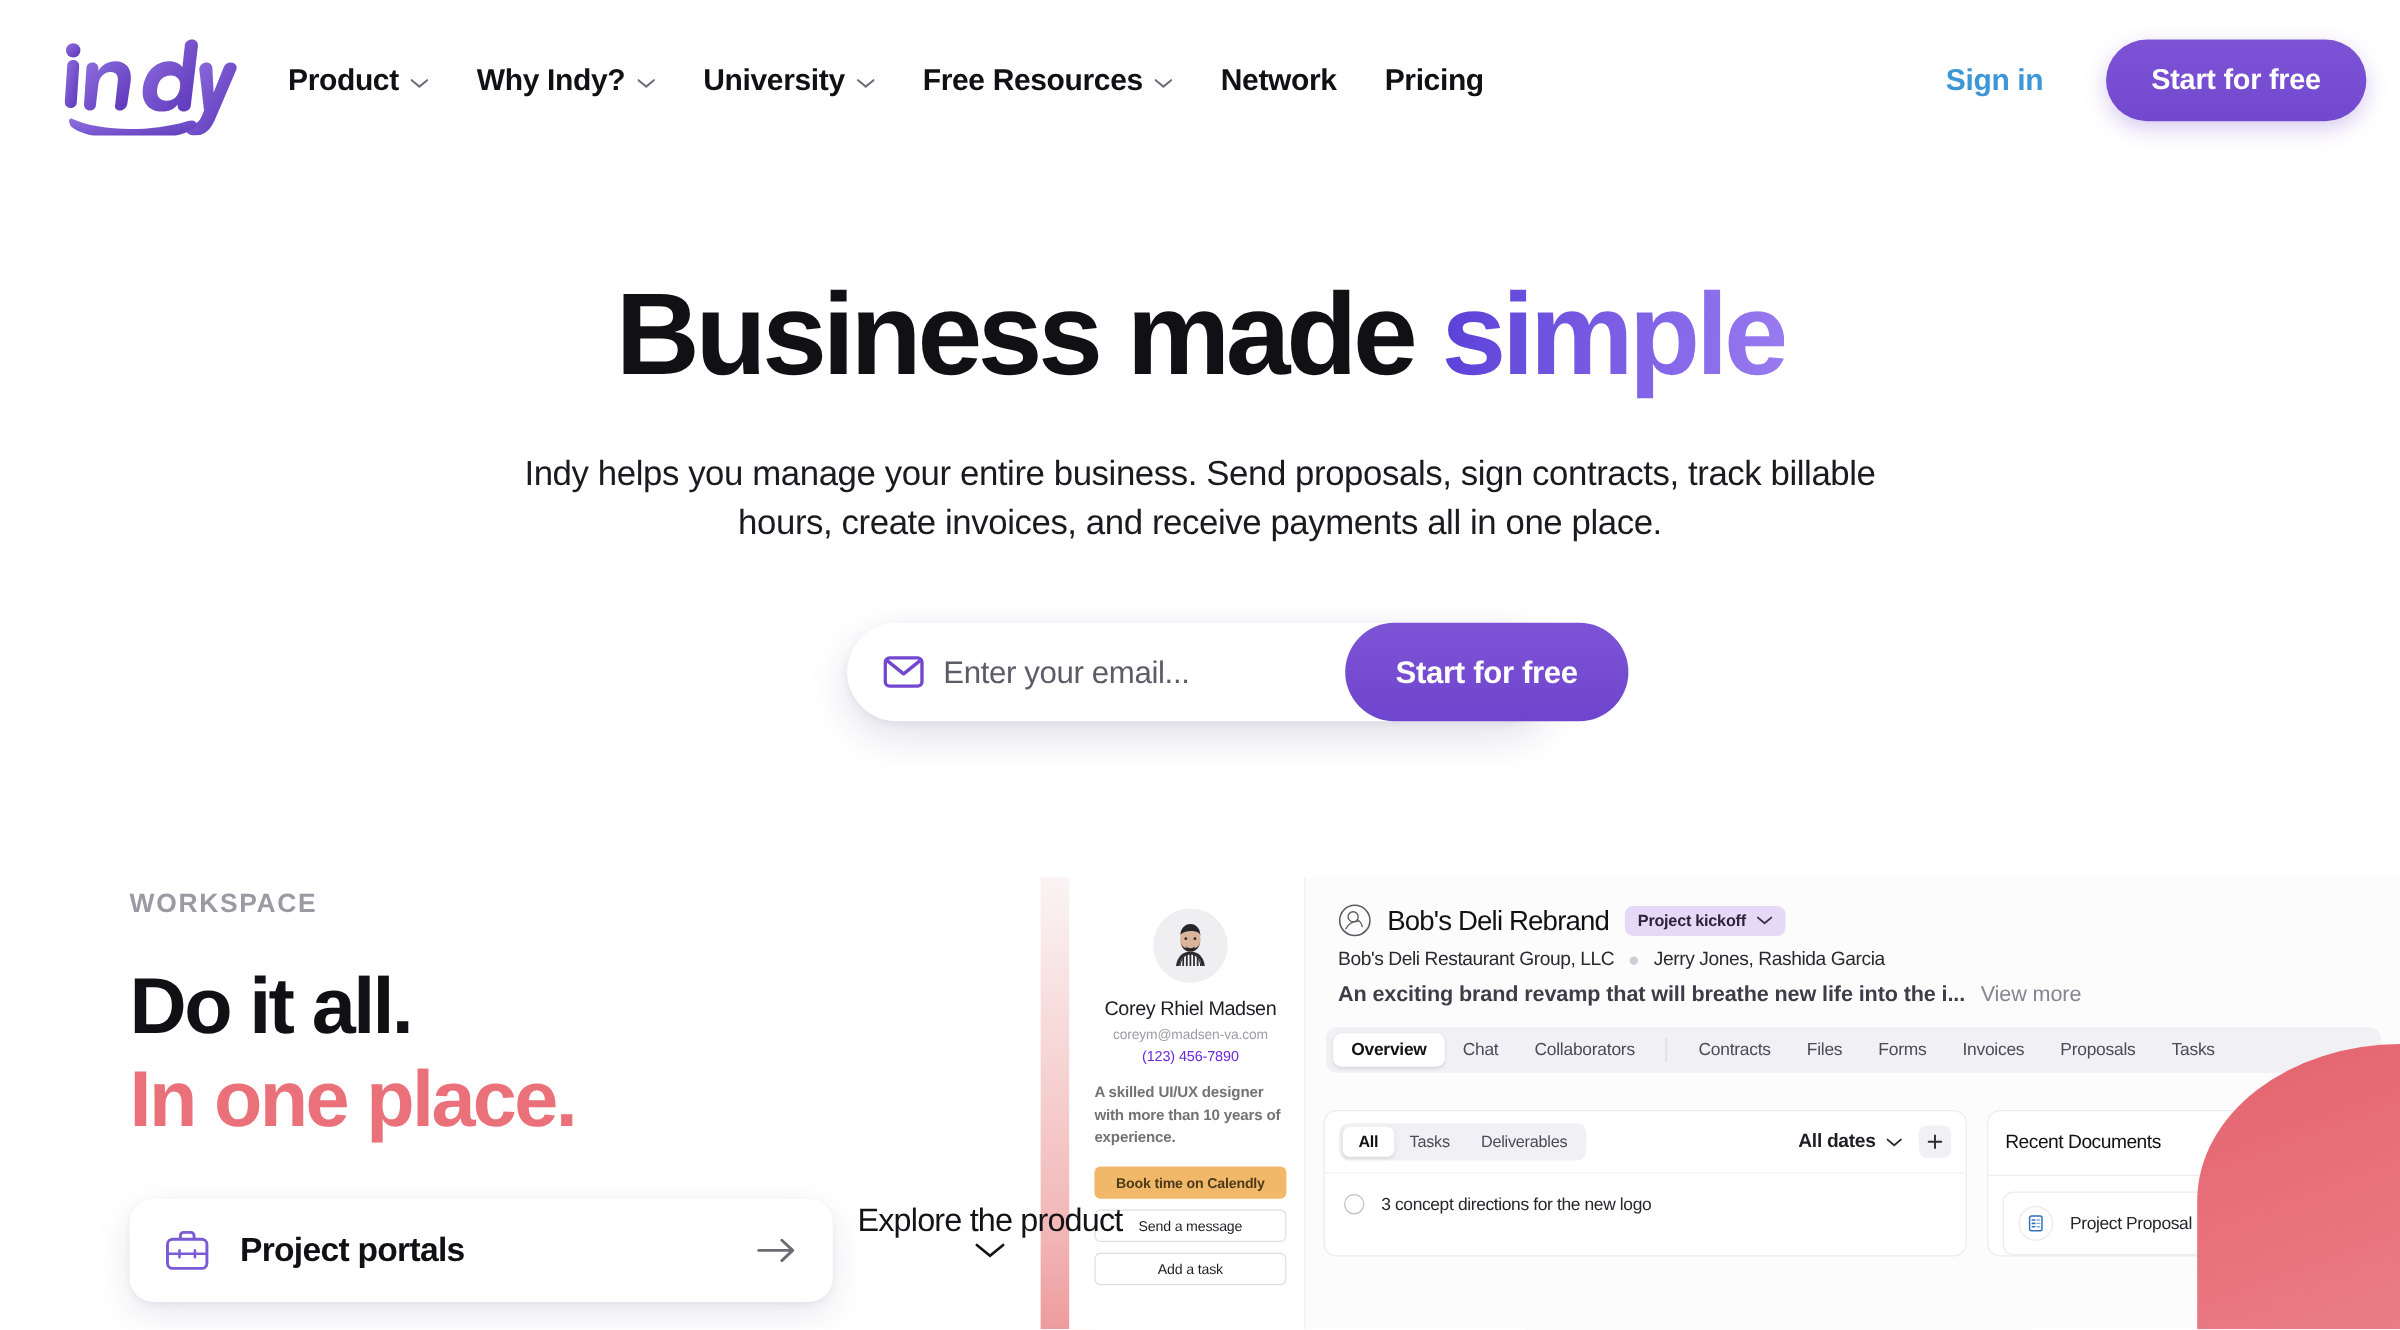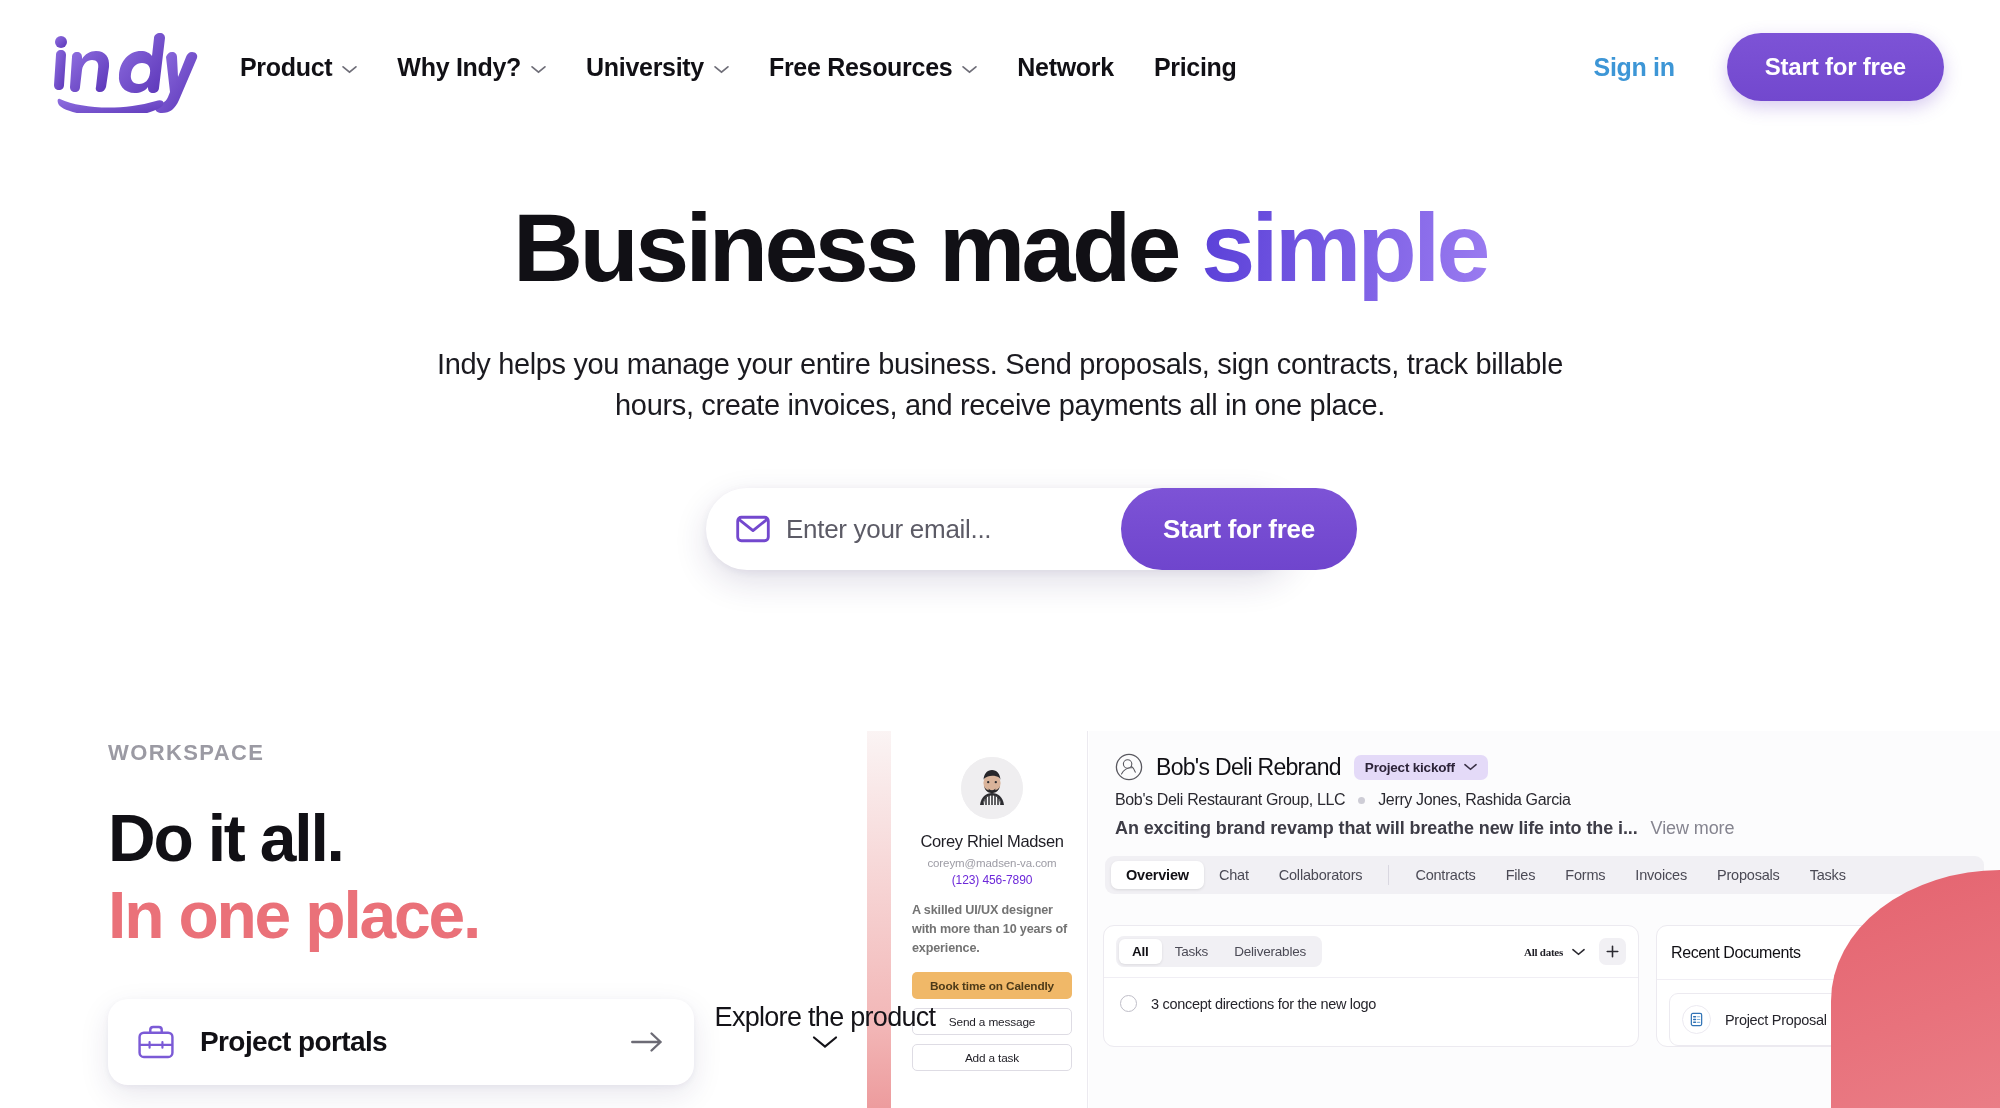--- a/index.html
+++ b/index.html
@@ -6,21 +6,21 @@
   html, body {
     width: 2000px; height: 1108px;
     font-family: "Liberation Sans", sans-serif;
     background: #ffffff; overflow: hidden;
   }
   .page { position: relative; width: 2000px; height: 1108px; background:#fff; overflow: hidden; }
 
   
   .nav {
     position: absolute; top: 0; left: 0; width: 2000px; height: 134px;
-    display: flex; align-items: center; padding: 0 56px 0 40px;
+    display: flex; align-items: center; padding: 0 28px 0 40px;
     background: #fff; z-index: 40;
   }
   .logo { width: 156px; height: 92px; margin-left: 2px; flex: none; display:block; }
   .nav-links { display: flex; align-items: center; margin-left: 42px; }
   .nav-item {
     display: flex; align-items: center; gap: 10px;
     font-size: 25px; font-weight: 700; color: #111015;
     letter-spacing: -0.3px; margin-right: 40px; cursor: pointer;
     white-space: nowrap;
   }
@@ -40,21 +40,21 @@
     border: none; border-radius: 100px; padding: 0 38px; height: 68px;
     display: flex; align-items: center; justify-content: center; cursor: pointer;
     box-shadow: 0 6px 18px rgba(110,70,200,0.28);
     white-space: nowrap;
   }
 
   
   .hero { position: absolute; top: 134px; left: 0; width: 2000px; text-align: center; }
   .hero h1 {
     font-size: 97px; line-height: 1.06; font-weight: 700;
-    letter-spacing: -3.6px; color: #111015; margin-top: 63px;
+    letter-spacing: -3.6px; color: #111015; margin-top: 94px;
   }
   .hl {
     background: linear-gradient(95deg,#5a40d8 0%, #9a7bf0 100%);
     -webkit-background-clip: text; background-clip: text;
     -webkit-text-fill-color: transparent; color: #7b57e0;
   }
   .hero p {
     margin: 44px auto 0; max-width: 1160px;
     font-size: 29px; line-height: 1.42; color: #1b1a20; letter-spacing: -0.35px;
   }
@@ -189,21 +189,21 @@
 
   .filter-row {
     display: flex; align-items: center; padding: 10px 12px;
     border-bottom: 1px solid #f0eef4;
   }
   .seg { display: flex; background: #f1f0f4; border-radius: 8px; padding: 3px; }
   .seg-item { font-size: 13.5px; color: #4b4a55; padding: 5px 13px; border-radius: 6px; cursor: pointer; letter-spacing: -0.2px; }
   .seg-item.active { background:#fff; color:#111015; font-weight: 700; box-shadow: 0 1px 3px rgba(0,0,0,0.09); }
   .dates {
     margin-left: auto; display: flex; align-items: center; gap: 9px;
-    font-size: 11px; color: #1e1d24; font-weight: 600; cursor: pointer; letter-spacing: -0.25px; font-family: Liberation Serif, serif;
+    font-size: 16px; color: #1e1d24; font-weight: 600; cursor: pointer; letter-spacing: -0.25px;
   }
   .icon-sq {
     margin-left: 14px; width: 27px; height: 27px; border-radius: 7px;
     background: #f1f0f4; display:flex; align-items:center; justify-content:center;
     cursor: pointer; flex: none;
   }
   .task-row { display: flex; align-items: center; gap: 14px; padding: 17px 16px 10px; }
   .task-circle { width: 17px; height: 17px; border-radius: 50%; border: 1.6px solid #bfbec8; flex: none; }
   .task-label { font-size: 14.5px; color: #26252c; letter-spacing: -0.3px; }
 

